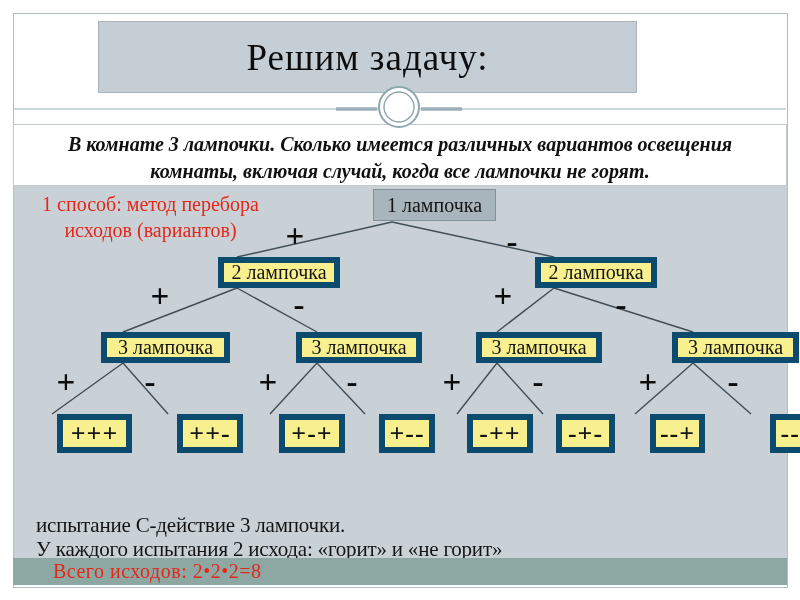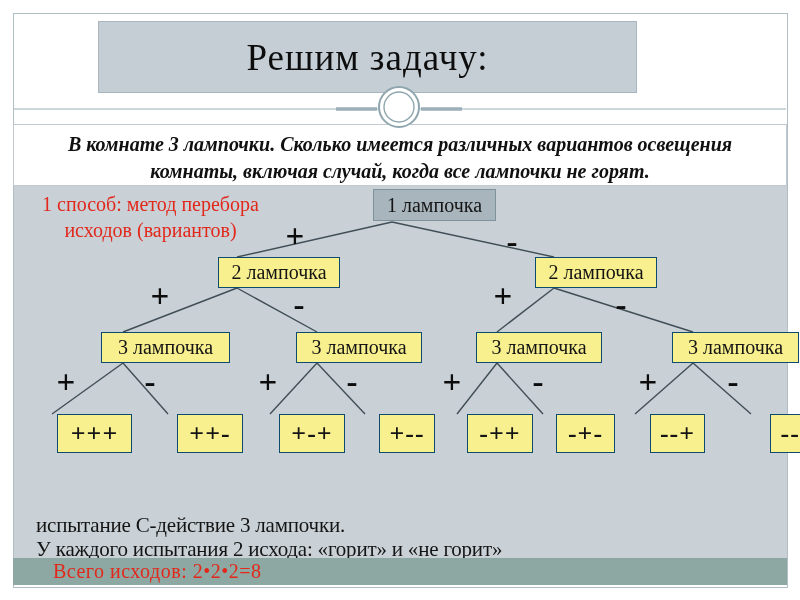--- a/index.html
+++ b/index.html
@@ -42,21 +42,21 @@
   .method2-heading{
     position:absolute;left:40px;top:465px;color:#d9241a;font-size:20px;
   }
   .m2line{position:absolute;left:36px;color:#141414;font-size:21px;letter-spacing:-0.2px;}
   .node{
     position:absolute;box-sizing:border-box;
     display:flex;align-items:center;justify-content:center;
     font-size:20px;color:#141414;z-index:2;margin-left:42px;
   }
   .gray-node{background:#a9b5bc;border:1px solid #7f929b;}
-  .yellow-node{background:#f8f08e;border:1px solid #0c4a6e;}
+  .yellow-node{background:#f8f08e;border:6px solid #0c4a6e;}
   .leaf{font-size:26px;font-weight:bold;letter-spacing:1px;}
   .pm{
     position:absolute;transform:translate(-50%,-50%);z-index:2;
     font-size:33px;font-weight:bold;color:#0c0c0c;line-height:1;
   }
   svg.decor{position:absolute;left:0;top:0;z-index:1;pointer-events:none;}
 </style>
 </head>
 <body>
 

